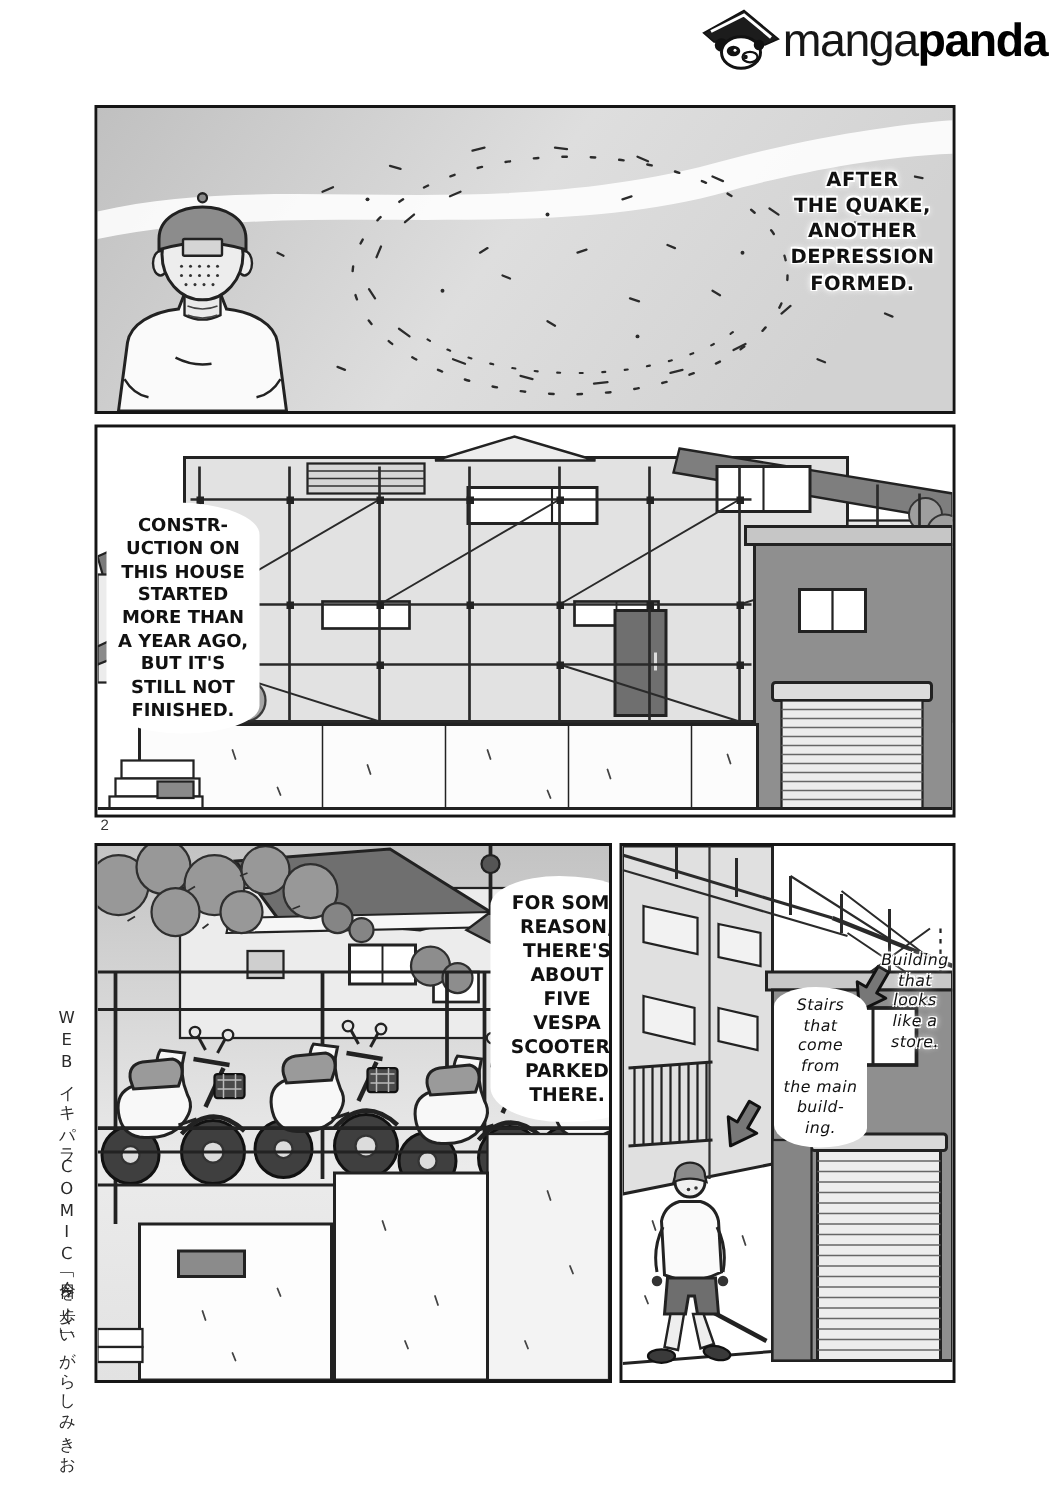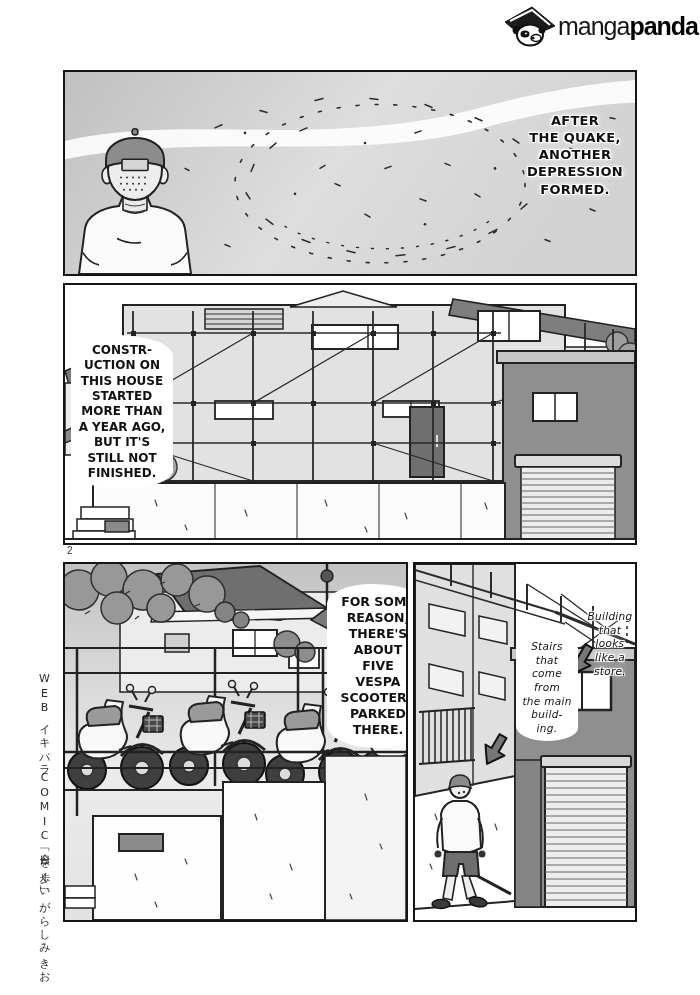--- a/index.html
+++ b/index.html
@@ -4,23 +4,23 @@
 <style>
   html,body{margin:0;padding:0;background:#fff;}
   .page{position:relative;width:700px;height:995px;background:#fff;overflow:hidden;
         font-family:"Liberation Sans",sans-serif;}
   .panel{position:absolute;border:2px solid #151515;background:#fff;box-sizing:border-box;overflow:hidden;}
   .panel svg{display:block;width:100%;height:100%;}
   .caption{position:absolute;white-space:pre-line;text-align:center;color:#111;
            font-family:"DejaVu Sans",sans-serif;font-weight:bold;}
   .halo{text-shadow:-1px -1px 0 #fff,1px -1px 0 #fff,-1px 1px 0 #fff,1px 1px 0 #fff,0 0 4px #fff,0 0 6px #fff;}
   .bubble{background:#fff;border-radius:45% 55% 50% 48% / 12% 14% 12% 14%;}
-  .hand{font-style:italic;font-weight:normal;letter-spacing:.3px;}
+  .hand{font-style:italic;font-weight:normal;letter-spacing:.3px;margin-top:24px;}
   .logo{position:absolute;top:5px;right:2px;display:flex;align-items:center;gap:1px;}
-  .logo-text{font-size:25px;letter-spacing:-1px;color:#161616;line-height:1;}
+  .logo-text{font-size:31px;letter-spacing:-1px;color:#161616;line-height:1;}
   .logo-text .bold{font-weight:bold;color:#000;}
   .pagenum{position:absolute;left:67px;top:545px;font-size:10px;color:#333;}
   .credit{position:absolute;left:36px;top:672px;writing-mode:vertical-rl;text-orientation:upright;
           font-size:11px;letter-spacing:1.5px;color:#2a2a2a;font-family:"DejaVu Sans",sans-serif;}
 </style>
 </head>
 <body>
 
 <div class="page">
 

